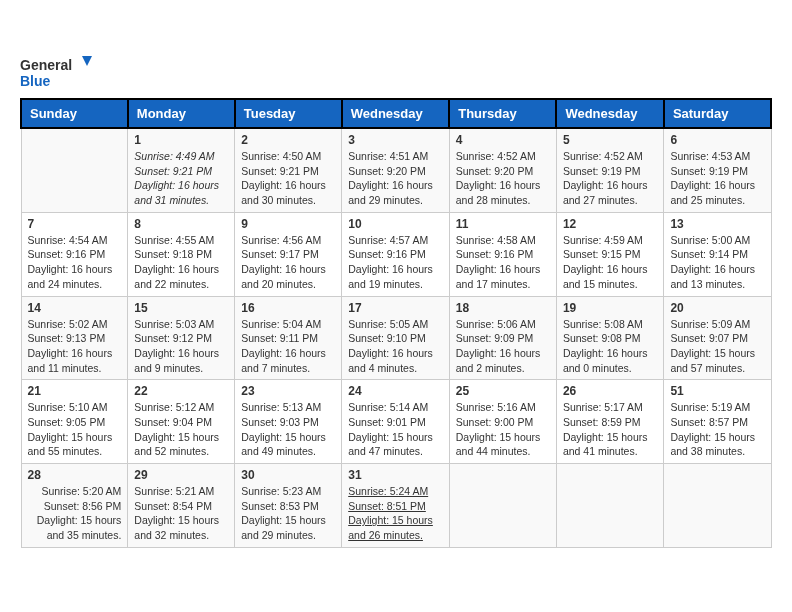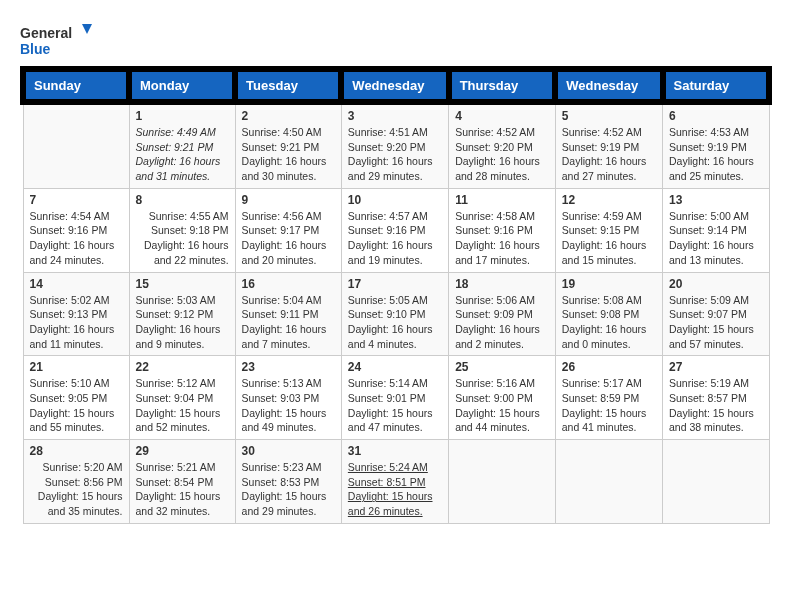--- a/index.html
+++ b/index.html
@@ -13,20 +13,21 @@
     .header-section {
       display: flex;
       justify-content: space-between;
       align-items: flex-start;
       margin-bottom: 6px;
     }
     .logo {
       display: flex;
       align-items: flex-start;
       gap: 4px;
+      margin-top: 32px;
     }
     .title-block {
       text-align: right;
     }
     .calendar-title {
       font-size: 42px;
       font-weight: bold;
       color: #333;
       line-height: 1.1;
     }
@@ -40,21 +41,21 @@
       border-collapse: collapse;
       font-size: 11px;
     }
     thead tr th {
       background-color: #1565c0;
       color: #fff;
       text-align: left;
       padding: 6px 8px;
       font-size: 13px;
       font-weight: bold;
-      border: 6px solid #000000;
+      border: 2px solid #000000;
     }
     tbody tr td {
       border: 1px solid #ccc;
       vertical-align: top;
       padding: 4px 6px;
       width: 108px;
       min-height: 80px;
       background: #fff;
     }
     tbody tr:nth-child(odd) td {
@@ -154,21 +155,21 @@
       <tr>
         <td>
           <span class="day-number">7</span>
           <div class="day-info" style="white-space: pre-line;">Sunrise: 4:54 AM
 Sunset: 9:16 PM
 Daylight: 16 hours
 and 24 minutes.</div>
         </td>
         <td>
           <span class="day-number">8</span>
-          <div class="day-info" style="white-space: pre-line; text-align: right;">Sunrise: 4:55 AM
+          <div class="day-info" style="white-space: pre-line;">Sunrise: 4:55 AM
 Sunset: 9:18 PM
 Daylight: 16 hours
 and 22 minutes.</div>
         </td>
         <td>
           <span class="day-number">9</span>
           <div class="day-info" style="white-space: pre-line;">Sunrise: 4:56 AM
 Sunset: 9:17 PM
 Daylight: 16 hours
 and 20 minutes.</div>
@@ -290,21 +291,21 @@
 and 44 minutes.</div>
         </td>
         <td>
           <span class="day-number">26</span>
           <div class="day-info" style="white-space: pre-line;">Sunrise: 5:17 AM
 Sunset: 8:59 PM
 Daylight: 15 hours
 and 41 minutes.</div>
         </td>
         <td>
-          <span class="day-number">27</span>
+          <span class="day-number">51</span>
           <div class="day-info" style="white-space: pre-line;">Sunrise: 5:19 AM
 Sunset: 8:57 PM
 Daylight: 15 hours
 and 38 minutes.</div>
         </td>
       </tr>
       <tr>
         <td>
           <span class="day-number">28</span>
           <div class="day-info" style="white-space: pre-line; text-align: right;">Sunrise: 5:20 AM

